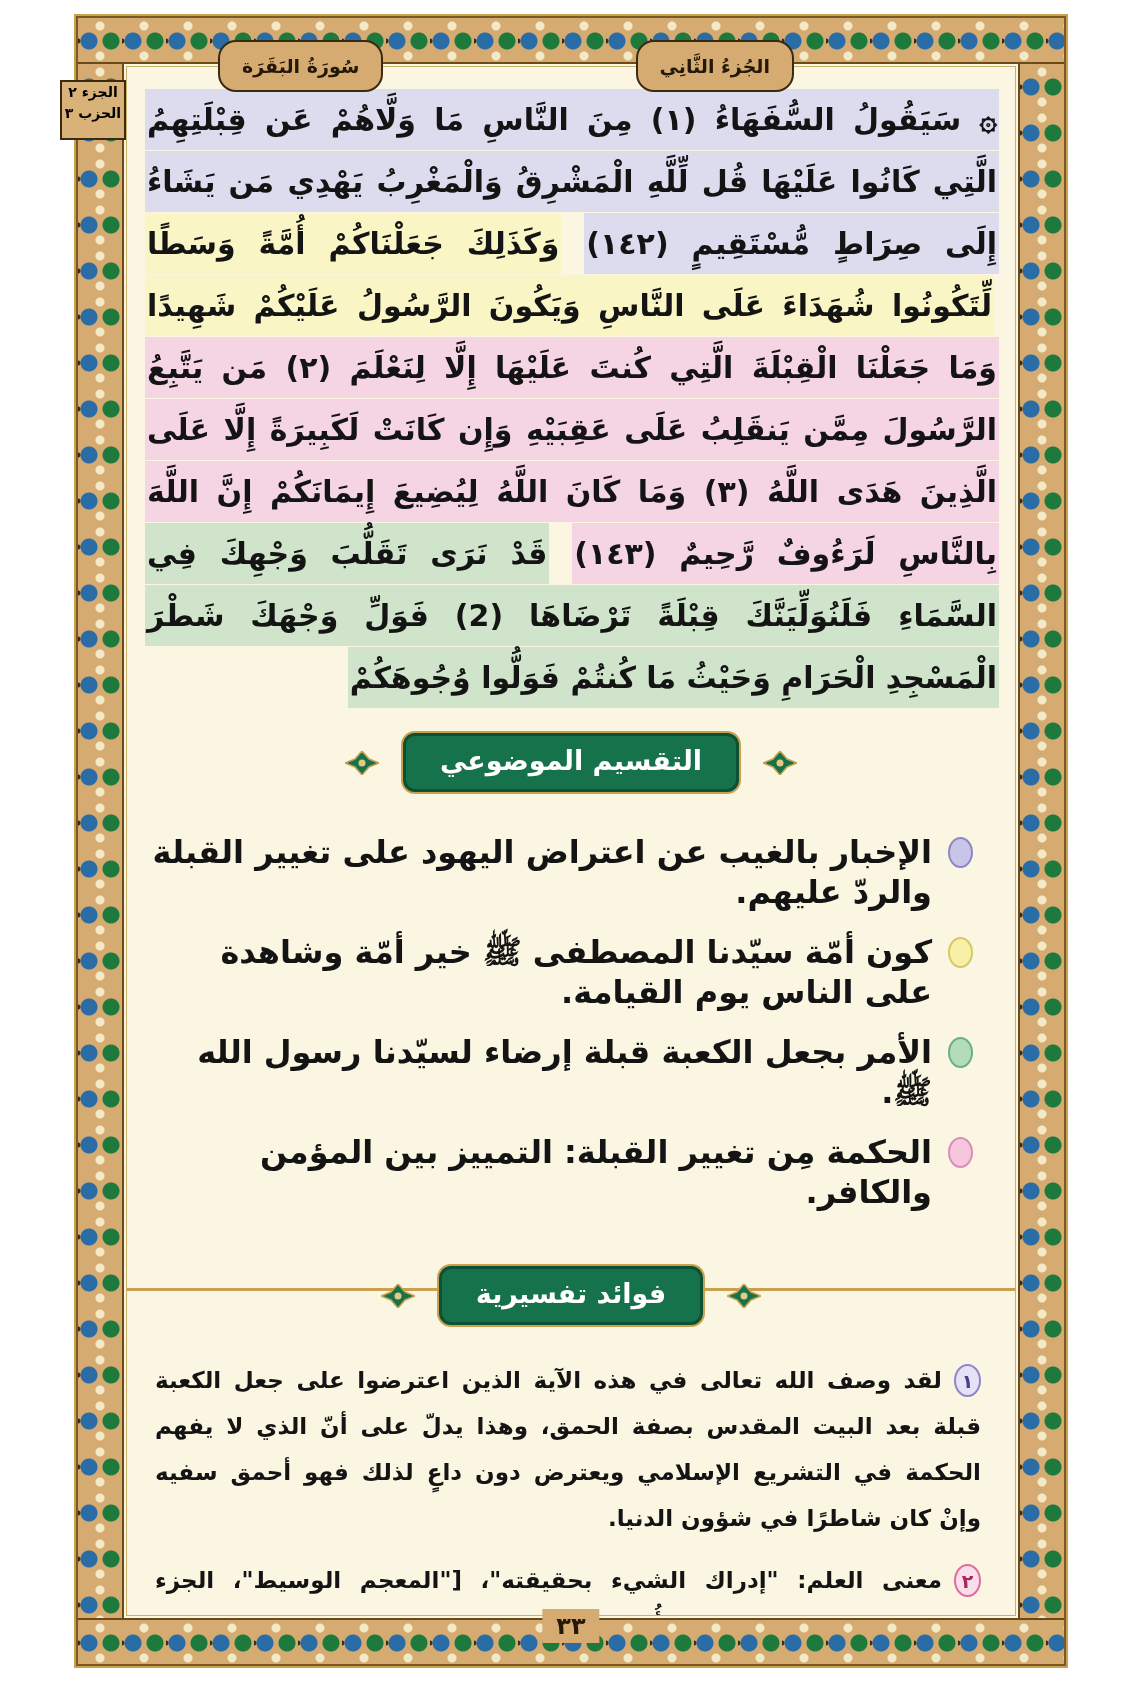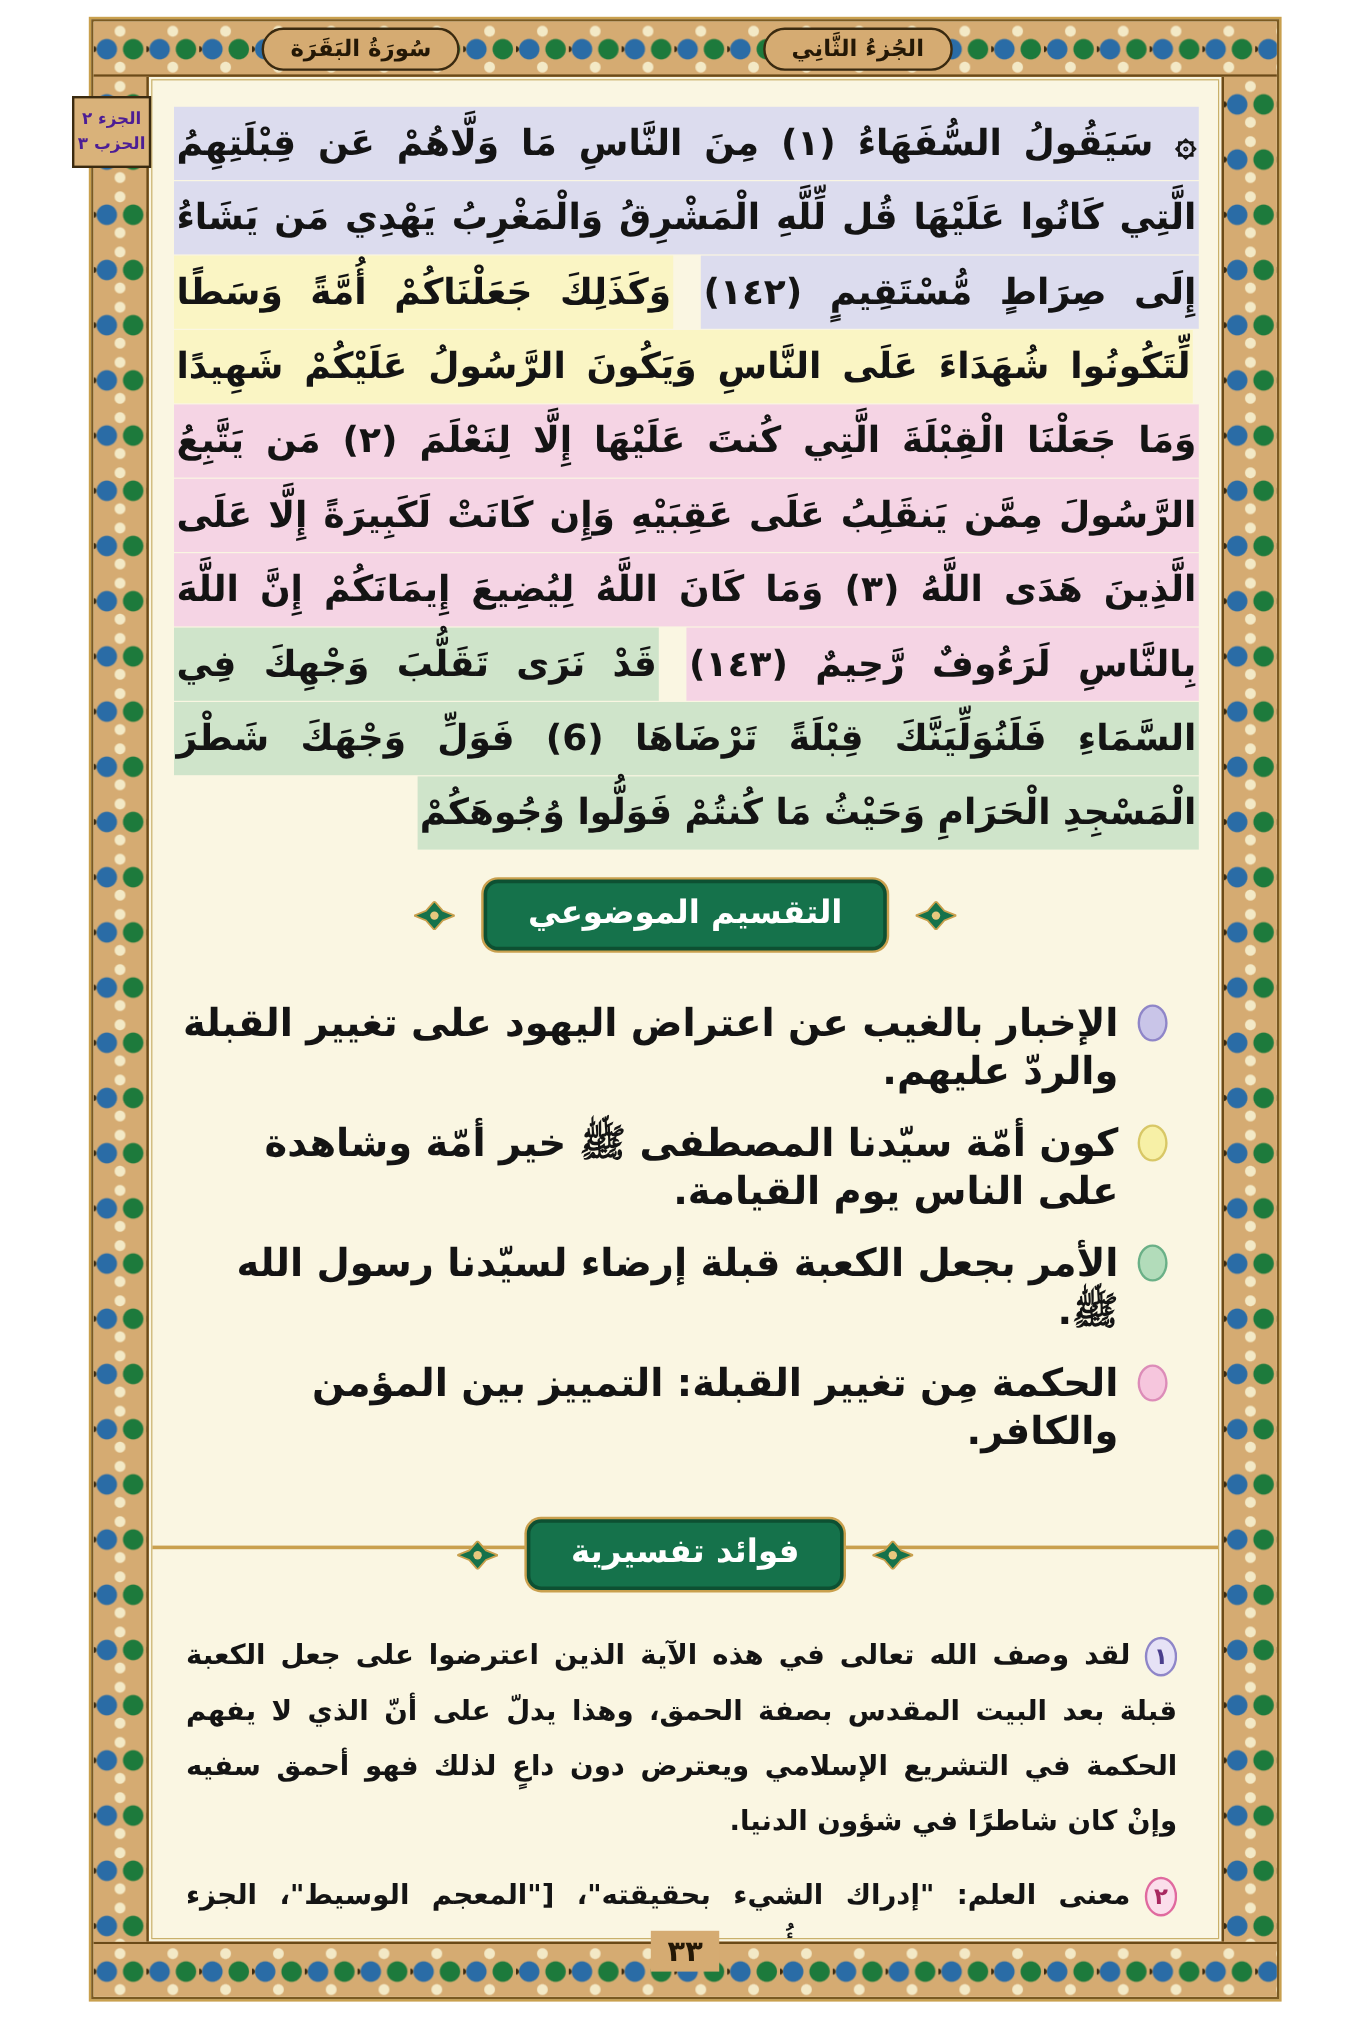--- a/index.html
+++ b/index.html
@@ -17,30 +17,30 @@
       radial-gradient(circle at 33px 23px, #f3e9c6 3px, rgba(0,0,0,0) 4px),
       radial-gradient(circle at 22px 8px,  #f3e9c6 4px, rgba(0,0,0,0) 5px),
       radial-gradient(circle at 22px 38px, #f3e9c6 4px, rgba(0,0,0,0) 5px),
       radial-gradient(circle at 0px 23px,  #3a2a10 2px, rgba(0,0,0,0) 3px);
     background-size:44px 46px; }
   .band-top    { left:0; top:0; right:0; height:46px; border-bottom:2px solid #6b4a18; }
   .band-bottom { left:0; bottom:0; right:0; height:46px; border-top:2px solid #6b4a18; }
   .band-left   { left:0; top:46px; bottom:46px; width:46px; border-right:2px solid #6b4a18; }
   .band-right  { right:0; top:46px; bottom:46px; width:46px; border-left:2px solid #6b4a18; }
 
-  .cartouche { position:absolute; top:5px; height:36px; z-index:6;
+  .cartouche { position:absolute; top:22px; height:52px; z-index:6;
     background:#d5ab72; border:2px solid #3a2a10; border-radius:18px;
     color:#241806; font-weight:bold; font-size:19px; display:flex; align-items:center;
     justify-content:center; padding:0 22px; direction:rtl; white-space:nowrap; }
   .cartouche-surah { left:140px; }
   .cartouche-juz   { right:270px; }
 
   .side-box { position:absolute; left:-18px; top:62px; width:66px; height:60px; z-index:7;
-    background:#d9b27a; border:2px solid #3a2a10; color:#4c1d95; font-size:14px; font-weight:bold;
-    display:flex; flex-direction:column; align-items:center; justify-content:center;
+    background:#d9b27a; border:2px solid #3a2a10; color:#000000; font-size:14px; font-weight:bold;
+    display:flex; flex-direction:column; align-items:center; 
     direction:rtl; line-height:1.5; text-align:center; }
 
   
   .content { position:absolute; left:48px; top:48px; right:48px; bottom:48px;
     background:#faf6e2; border:1px solid #c9b06a; overflow:hidden; }
 
   .quran { direction:rtl; text-align:justify; font-size:30px; font-weight:bold; color:#141414;
     line-height:62px; padding:22px 16px 6px 18px; margin:0; }
   .quran .seg { padding:13px 2px; box-decoration-break:clone; -webkit-box-decoration-break:clone; }
 
@@ -99,21 +99,21 @@
 
     <div class="content">
 
       <p class="quran" id="quran-text">
   <span class="seg" style="background-color: rgb(220, 220, 238);">۞ سَيَقُولُ السُّفَهَاءُ (١) مِنَ النَّاسِ مَا وَلَّاهُمْ عَن قِبْلَتِهِمُ الَّتِي كَانُوا عَلَيْهَا قُل لِّلَّهِ الْمَشْرِقُ وَالْمَغْرِبُ يَهْدِي مَن يَشَاءُ إِلَى صِرَاطٍ مُّسْتَقِيمٍ (١٤٢)</span><span> </span>
 
   <span class="seg" style="background-color: rgb(250, 245, 196);">وَكَذَلِكَ جَعَلْنَاكُمْ أُمَّةً وَسَطًا لِّتَكُونُوا شُهَدَاءَ عَلَى النَّاسِ وَيَكُونَ الرَّسُولُ عَلَيْكُمْ شَهِيدًا</span><span> </span>
 
   <span class="seg" style="background-color: rgb(245, 212, 228);">وَمَا جَعَلْنَا الْقِبْلَةَ الَّتِي كُنتَ عَلَيْهَا إِلَّا لِنَعْلَمَ (٢) مَن يَتَّبِعُ الرَّسُولَ مِمَّن يَنقَلِبُ عَلَى عَقِبَيْهِ وَإِن كَانَتْ لَكَبِيرَةً إِلَّا عَلَى الَّذِينَ هَدَى اللَّهُ (٣) وَمَا كَانَ اللَّهُ لِيُضِيعَ إِيمَانَكُمْ إِنَّ اللَّهَ بِالنَّاسِ لَرَءُوفٌ رَّحِيمٌ (١٤٣)</span><span> </span>
 
-  <span class="seg" style="background-color: rgb(207, 228, 202);">قَدْ نَرَى تَقَلُّبَ وَجْهِكَ فِي السَّمَاءِ فَلَنُوَلِّيَنَّكَ قِبْلَةً تَرْضَاهَا (6) فَوَلِّ وَجْهَكَ شَطْرَ الْمَسْجِدِ الْحَرَامِ وَحَيْثُ مَا كُنتُمْ فَوَلُّوا وُجُوهَكُمْ</span><span> </span>
+  <span class="seg" style="background-color: rgb(207, 228, 202);">قَدْ نَرَى تَقَلُّبَ وَجْهِكَ فِي السَّمَاءِ فَلَنُوَلِّيَنَّكَ قِبْلَةً تَرْضَاهَا (2) فَوَلِّ وَجْهَكَ شَطْرَ الْمَسْجِدِ الْحَرَامِ وَحَيْثُ مَا كُنتُمْ فَوَلُّوا وُجُوهَكُمْ</span><span> </span>
 </p>
 
       <div class="banner-row">
         <span class="ornament">
           <svg width="34" height="24" viewBox="0 0 34 24">
               <path d="M17 0 L24 8 L34 12 L24 16 L17 24 L10 16 L0 12 L10 8 Z" fill="#15724b" stroke="#c9a04e" stroke-width="1.5"></path>
               <circle cx="17" cy="12" r="3.5" fill="#e7c87e"></circle>
             </svg>
         </span>
         <div class="banner">التقسيم الموضوعي</div>

